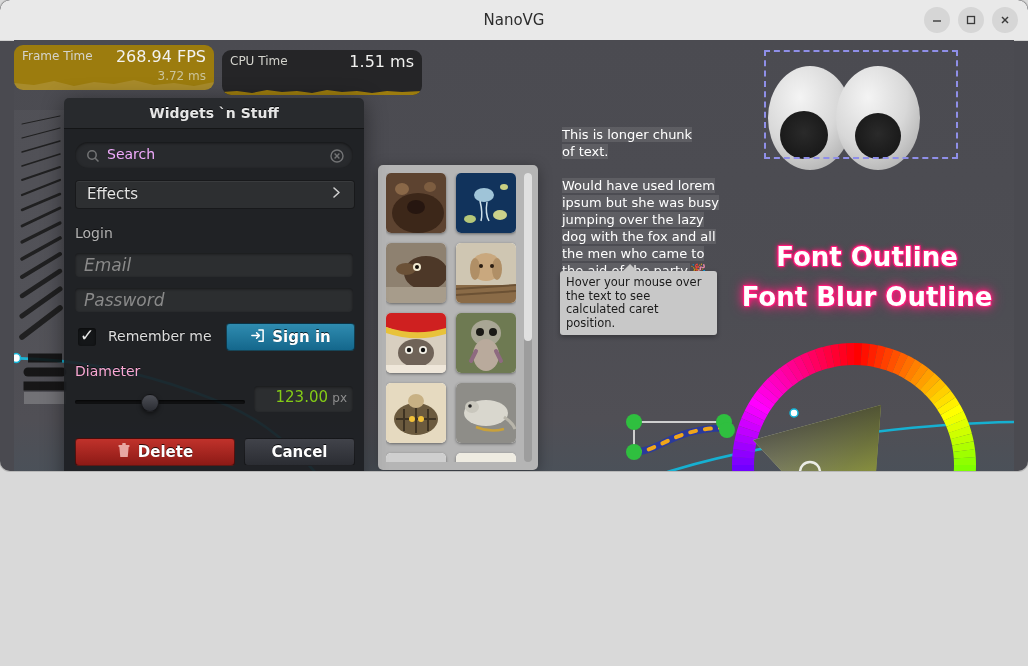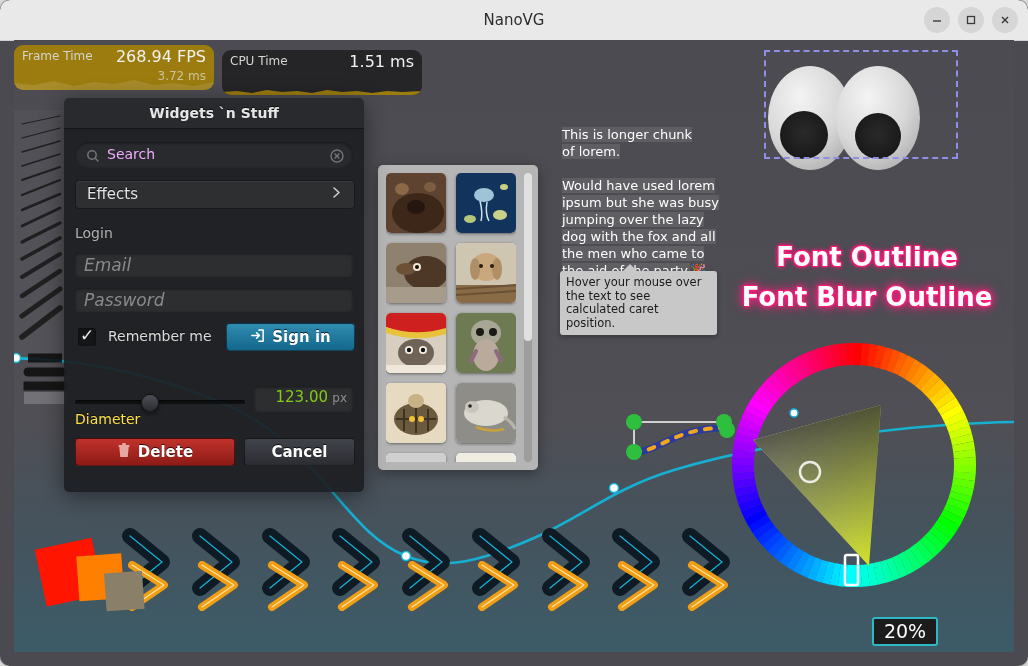--- a/index.html
+++ b/index.html
@@ -1,21 +1,21 @@
 <!DOCTYPE html>
 <html><head>
 <meta charset="utf-8">
 <style>
   html,body{margin:0;padding:0;background:#ffffff;}
   body{width:1028px;height:666px;overflow:hidden;font-family:"DejaVu Sans",sans-serif;}
 
   #app{position:relative;width:1028px;height:666px;background:#d9d9d9;}
 
   
-  .win{position:absolute;left:0;top:0;width:1028px;height:666px;
+  .win{position:absolute;left:0;top:0;width:1028px;height:471px;
        background:#4a4a50;border-radius:10px;overflow:hidden;
        box-shadow:0 0 0 1px #b9b9b9;}
   .titlebar{position:absolute;left:0;top:0;width:1028px;height:40px;
        background:#e9e9e9;border-radius:10px 10px 0 0;
        border-bottom:1px solid #cfcfcf;}
   .title-text{position:absolute;left:0;top:0;width:1028px;height:40px;
        line-height:40px;text-align:center;color:#2d2d2d;font-size:15px;
        font-family:"DejaVu Sans",sans-serif;}
   .wbtns{position:absolute;right:10px;top:7px;display:flex;gap:8px;}
   .wbtn{width:26px;height:26px;border-radius:50%;background:#d6d6d6;
@@ -83,22 +83,22 @@
        display:flex;align-items:center;justify-content:center;gap:7px;
        font-size:15px;font-weight:bold;color:#ffffff;
        text-shadow:0 -1px 0 rgba(0,0,0,0.75);}
   .btn.signin{left:162px;top:225px;width:127px;height:26px;
        background:linear-gradient(180deg,#2f8cb0 0%,#14678c 100%);}
   .btn.del{left:11px;top:340px;width:158px;height:26px;
        background:linear-gradient(180deg,#c0322b 0%,#8d1a16 100%);}
   .btn.cancel{left:180px;top:340px;width:109px;height:26px;
        background:linear-gradient(180deg,#41434a 0%,#2b2d33 100%);}
 
-  .slidelab{position:absolute;left:11px;top:265px;font-size:14px;color:#fde047;
-       text-shadow:0 -1px 0 rgba(0,0,0,0.6);margin-top:48px;}
+  .slidelab{position:absolute;left:11px;top:265px;font-size:14px;color:#f9a8d4;
+       text-shadow:0 -1px 0 rgba(0,0,0,0.6);}
   .slider{position:absolute;left:11px;top:302px;width:170px;height:4px;
        border-radius:2px;background:rgba(0,0,0,0.5);
        box-shadow:inset 0 1px 2px rgba(0,0,0,0.7);}
   .knob{position:absolute;left:66px;top:-6px;width:16px;height:16px;border-radius:50%;
        background:linear-gradient(180deg,#4d4f56 0%,#2a2c32 100%);
        border:1px solid rgba(0,0,0,0.6);box-shadow:0 2px 4px rgba(0,0,0,0.5);}
   .numfield{position:absolute;left:190px;top:288px;width:99px;height:26px;border-radius:4px;
        background:rgba(255,255,255,0.055);box-shadow:inset 0 1px 3px rgba(0,0,0,0.5);}
   .numfield .v{position:absolute;right:25px;top:2px;font-size:15px;color:#84cc16;}
   .numfield .u{position:absolute;right:6px;top:5px;font-size:12px;color:#8e8e8e;}
@@ -533,21 +533,21 @@
               </svg>
             </div>
         </div>
         <div class="tscroll">
           <div class="thumbbar"></div>
         </div>
       </div>
 
       <div class="para">
         <span class="hl">This is longer chunk</span><br>
-        <span class="hl">of lorem.</span>
+        <span class="hl">of text.</span>
         <div style="height:17px"></div>
         <span class="hl">Would have used lorem ipsum but she was busy jumping over the lazy dog with the fox and all the men who came to the aid of the party.</span><span>🎉</span>
       </div>
 
       <div class="tip">Hover your mouse over the text to see calculated caret position.</div>
 
       <div class="eyebox"></div>
 
       <div class="fx" id="fx-out">Font Outline</div>
       <div class="fx" id="fx-blurout">Font Blur Outline</div>

